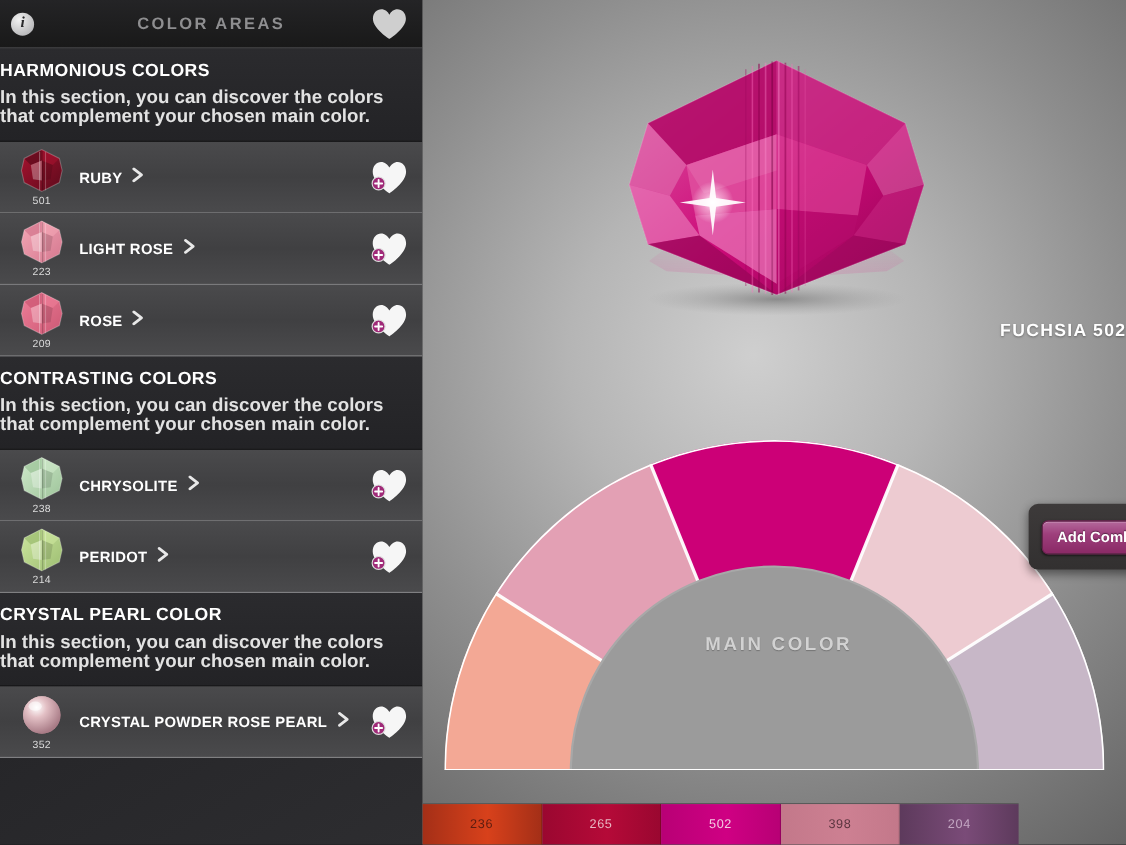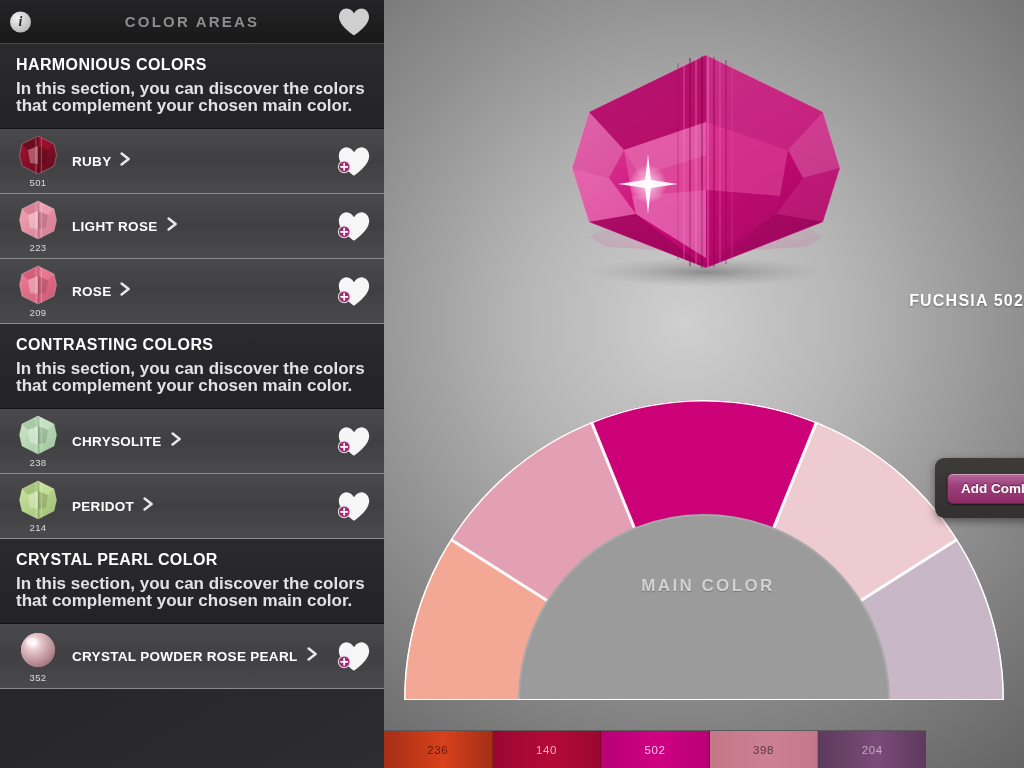--- a/index.html
+++ b/index.html
@@ -35,21 +35,21 @@
     font-size:14px; color:#2a2a2c; line-height:1;
   }
   .header-heart {
     position:absolute; right:14px; top:50%; transform:translateY(-50%);
     width:32px; height:29px;
   }
 
   
   .sec-head {
     background:linear-gradient(180deg,#2b2b2e 0%,#232326 100%);
-    padding:12px 16px 14px 16px;
+    padding:12px 16px 14px 0;
     border-bottom:1px solid #141416;
   }
   .sec-title {
     color:#ffffff; font-size:16px; font-weight:bold;
     letter-spacing:.4px; text-transform:uppercase; margin-bottom:6px;
   }
   .sec-desc {
     color:#e2e2e2; font-size:17px; font-weight:bold; line-height:17px;
     max-width:352px;
   }
@@ -508,21 +508,21 @@
     <div id="popup">
       <button class="pop-btn">Add Combination</button>
 
     </div>
 
     <div id="strip">
         <div class="sw" style="background: linear-gradient(90deg, rgb(164, 47, 23) 0%, rgb(216, 65, 27) 55%, rgb(164, 47, 23) 100%); color: rgb(92, 28, 16);">
           <span>236</span>
         </div>
         <div class="sw" style="background: linear-gradient(90deg, rgb(154, 7, 48) 0%, rgb(181, 10, 56) 55%, rgb(154, 7, 48) 100%); color: rgb(232, 183, 194);">
-          <span>140</span>
+          <span>265</span>
         </div>
         <div class="sw" style="background: linear-gradient(90deg, rgb(184, 0, 117) 0%, rgb(207, 0, 131) 55%, rgb(184, 0, 117) 100%); color: rgb(243, 201, 225);">
           <span>502</span>
         </div>
         <div class="sw" style="background: linear-gradient(90deg, rgb(195, 120, 138) 0%, rgb(205, 128, 146) 55%, rgb(195, 120, 138) 100%); color: rgb(93, 53, 64);">
           <span>398</span>
         </div>
         <div class="sw" style="background: linear-gradient(90deg, rgb(93, 58, 92) 0%, rgb(122, 75, 120) 55%, rgb(93, 58, 92) 100%); color: rgb(195, 166, 194);">
           <span>204</span>
         </div>

